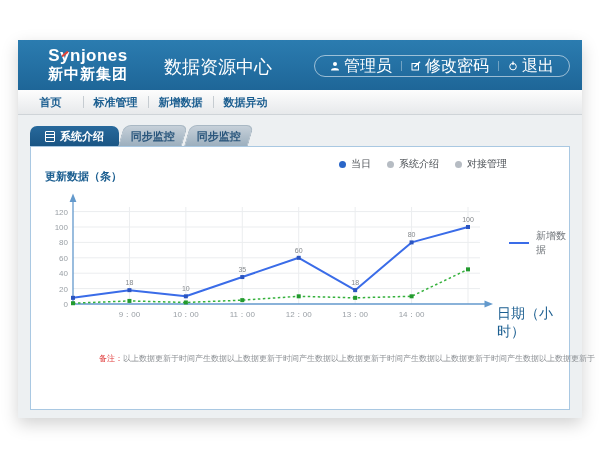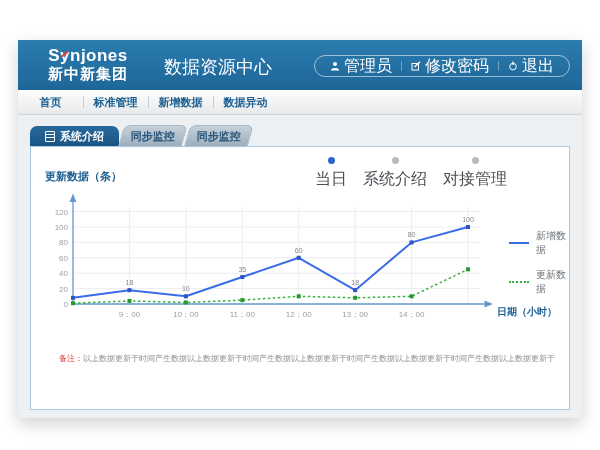--- a/index.html
+++ b/index.html
@@ -33,32 +33,32 @@
     display:flex;align-items:center;justify-content:center;gap:5px;}
   .tab.inactive{background:linear-gradient(#c6d0d9,#9cafbe);color:#2a567c;width:62px;margin-left:2px;
     border-radius:7px 7px 0 0;transform:skewX(-16deg);border:1px solid #a9b8c4;border-bottom:none;
     display:flex;align-items:center;justify-content:center;}
   .tab.inactive > span{display:block;transform:skewX(16deg);}
   .doc-icon{width:8px;height:9px;border:1px solid #fff;border-radius:1px;
     background:linear-gradient(transparent 2px,#fff 2px,#fff 3px,transparent 3px,transparent 5px,#fff 5px,#fff 6px,transparent 6px);}
   
   .panel{background:#fff;border:1px solid #a9c8e2;height:262px;position:relative;}
   .range-row{position:absolute;top:10px;right:62px;display:flex;gap:16px;align-items:center;}
-  .range-opt{display:flex;align-items:center;gap:5px;font-size:16px;color:#4a4f54;cursor:pointer;flex-direction:column;}
+  .range-opt{display:flex;align-items:center;gap:5px;font-size:10px;color:#4a4f54;cursor:pointer;}
   .radio-dot{width:7px;height:7px;border-radius:50%;background:#b6bcc3;}
   .radio-dot.sel{background:#2a66c8;}
   .chart-title{position:absolute;left:14px;top:22px;color:#1b5e90;font-weight:bold;font-size:11px;}
   .chart-box{position:absolute;left:12px;top:42px;}
-  .xlabel{position:absolute;left:466px;top:158px;color:#1b5e90;font-weight:bold;font-size:10px;}
+  .xlabel{position:absolute;left:466px;top:158px;color:#1b5e90;font-weight:normal;font-size:14px;}
   .legend{position:absolute;left:478px;top:82px;}
   .legend-item{display:flex;align-items:center;gap:7px;font-size:10px;color:#70757a;margin-bottom:11px;}
   .lg-line{width:24px;height:0;border-top:2px solid #3a6ce8;}
   .lg-line.dotted{border-top:2px dotted #35b13c;}
   .note{position:absolute;left:28px;top:206px;font-size:8px;color:#8b8f93;white-space:nowrap;}
-  .note-label{color:#e03b3b;}
+  .note-label{color:#e03b3b;margin-left:40px;}
 </style>
 </head>
 <body>
 
 <div class="app">
 
   <div class="header">
     <div class="logo">
       <span class="logo-main">Synjones</span>
       <span class="logo-accent"></span>
@@ -191,24 +191,20 @@
           <rect x="423" y="78.35" width="4" height="4" fill="#239a2e"></rect>
         </svg>
 
       <div class="xlabel">日期（小时）</div>
 
       <div class="legend">
         <div class="legend-item">
           <span class="lg-line"></span>
           <span>新增数据</span>
         </div>
-        <div class="legend-item">
-          <span class="lg-line dotted"></span>
-          <span>更新数据</span>
-        </div>
       </div>
 
       <div class="note">
         <span class="note-label">备注：</span><span>以上数据更新于时间产生数据以上数据更新于时间产生数据以上数据更新于时间产生数据以上数据更新于时间产生数据以上数据更新于</span>
       </div>
 
     </div>
   </div>
 </div>
 

